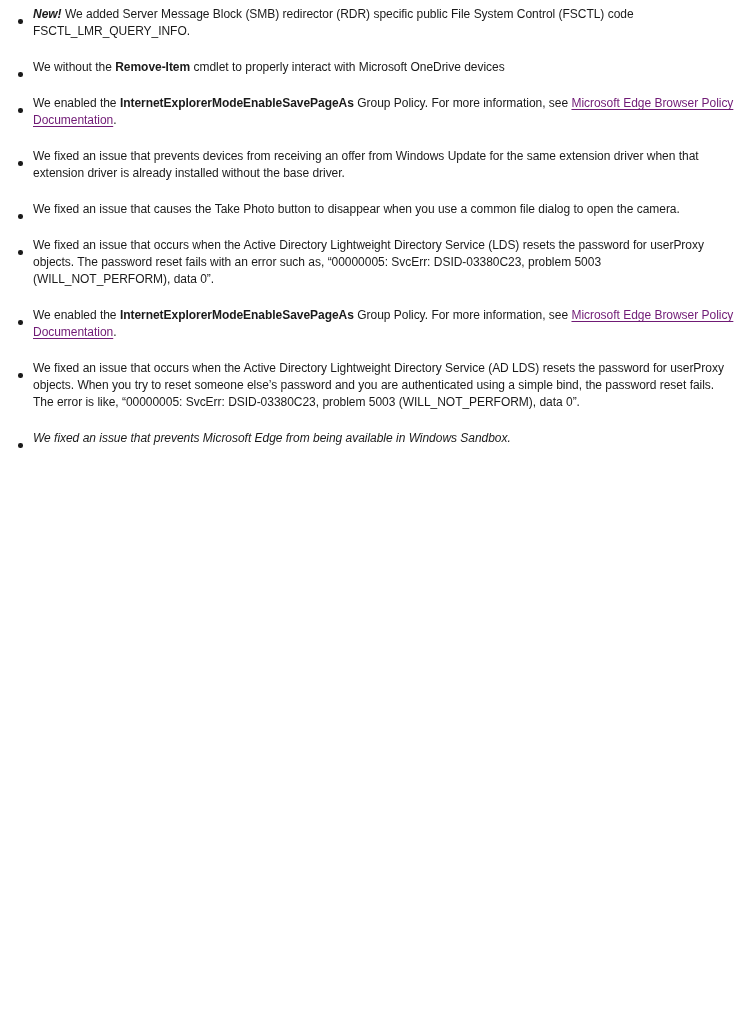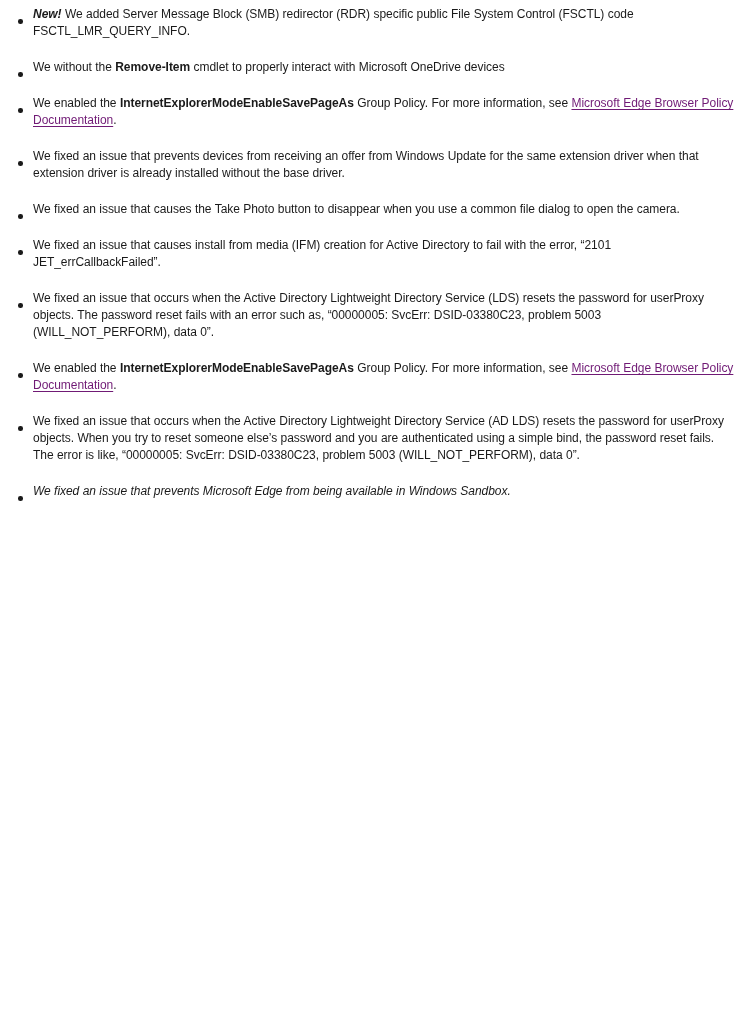--- a/index.html
+++ b/index.html
@@ -67,19 +67,18 @@
 </head>
 <body>
 
 <div class="doc">
   <ul class="changelist">
       <li class="change-item"><span class="new-tag">New!</span><span> We added Server Message Block (SMB) redirector (RDR) specific public File System Control (FSCTL) code FSCTL_LMR_QUERY_INFO.</span></li>
       <li class="change-item"><span>We without the </span><span class="term">Remove-Item</span><span> cmdlet to properly interact with Microsoft OneDrive devices</span></li>
       <li class="change-item"><span>We enabled the </span><span class="term">InternetExplorerModeEnableSavePageAs</span><span> Group Policy. For more information, see </span><a class="doclink" href="#">Microsoft Edge Browser Policy Documentation</a><span>.</span></li>
       <li class="change-item"><span>We fixed an issue that prevents devices from receiving an offer from Windows Update for the same extension driver when that extension driver is already installed without the base driver.</span></li>
       <li class="change-item"><span>We fixed an issue that causes the Take Photo button to disappear when you use a common file dialog to open the camera.</span></li>
-      <li class="change-item"><span>We fixed an issue that causes install from media (IFM) creation for Active Directory to fail with the error, “2101 JET_errCallbackFailed”.</span></li>
       <li class="change-item"><span>We fixed an issue that occurs when the Active Directory Lightweight Directory Service (LDS) resets the password for userProxy objects. The password reset fails with an error such as, “00000005: SvcErr: DSID-03380C23, problem 5003 (WILL_NOT_PERFORM), data 0”.</span></li>
       <li class="change-item"><span>We enabled the </span><span class="term">InternetExplorerModeEnableSavePageAs</span><span> Group Policy. For more information, see </span><a class="doclink" href="#">Microsoft Edge Browser Policy Documentation</a><span>.</span></li>
       <li class="change-item"><span>We fixed an issue that occurs when the Active Directory Lightweight Directory Service (AD LDS) resets the password for userProxy objects. When you try to reset someone else’s password and you are authenticated using a simple bind, the password reset fails. The error is like, “00000005: SvcErr: DSID-03380C23, problem 5003 (WILL_NOT_PERFORM), data 0”.</span></li>
       <li class="change-item"><span>We fixed an issue that prevents Microsoft Edge from being available in Windows Sandbox.</span></li>
     </ul>
 </div>
 
 </body></html>

